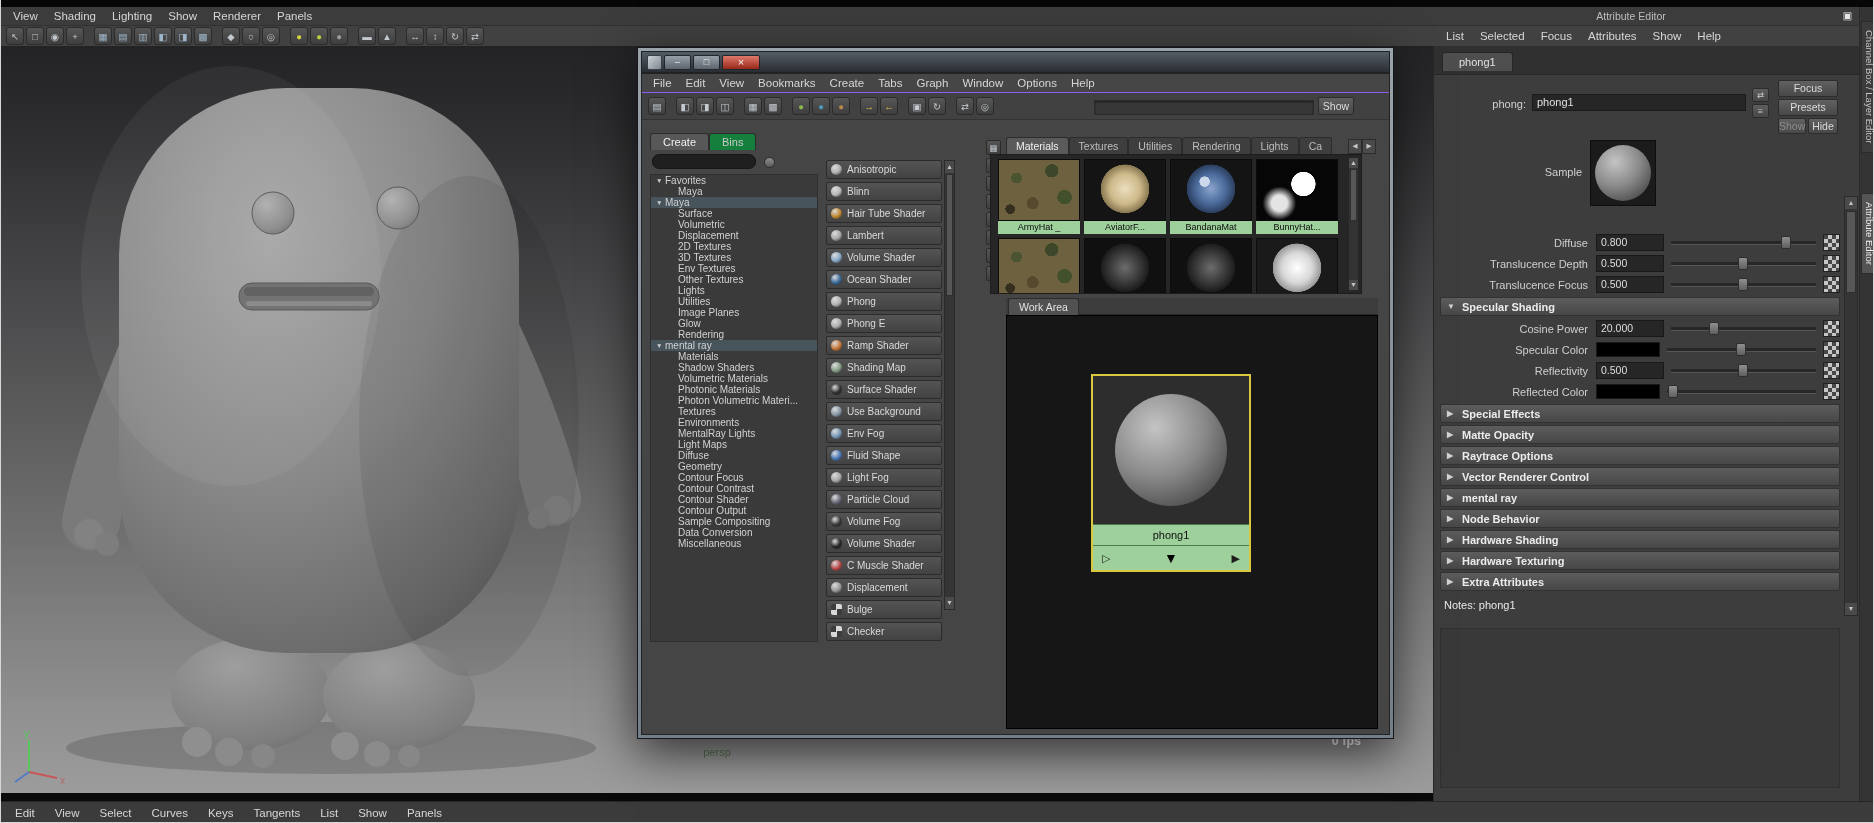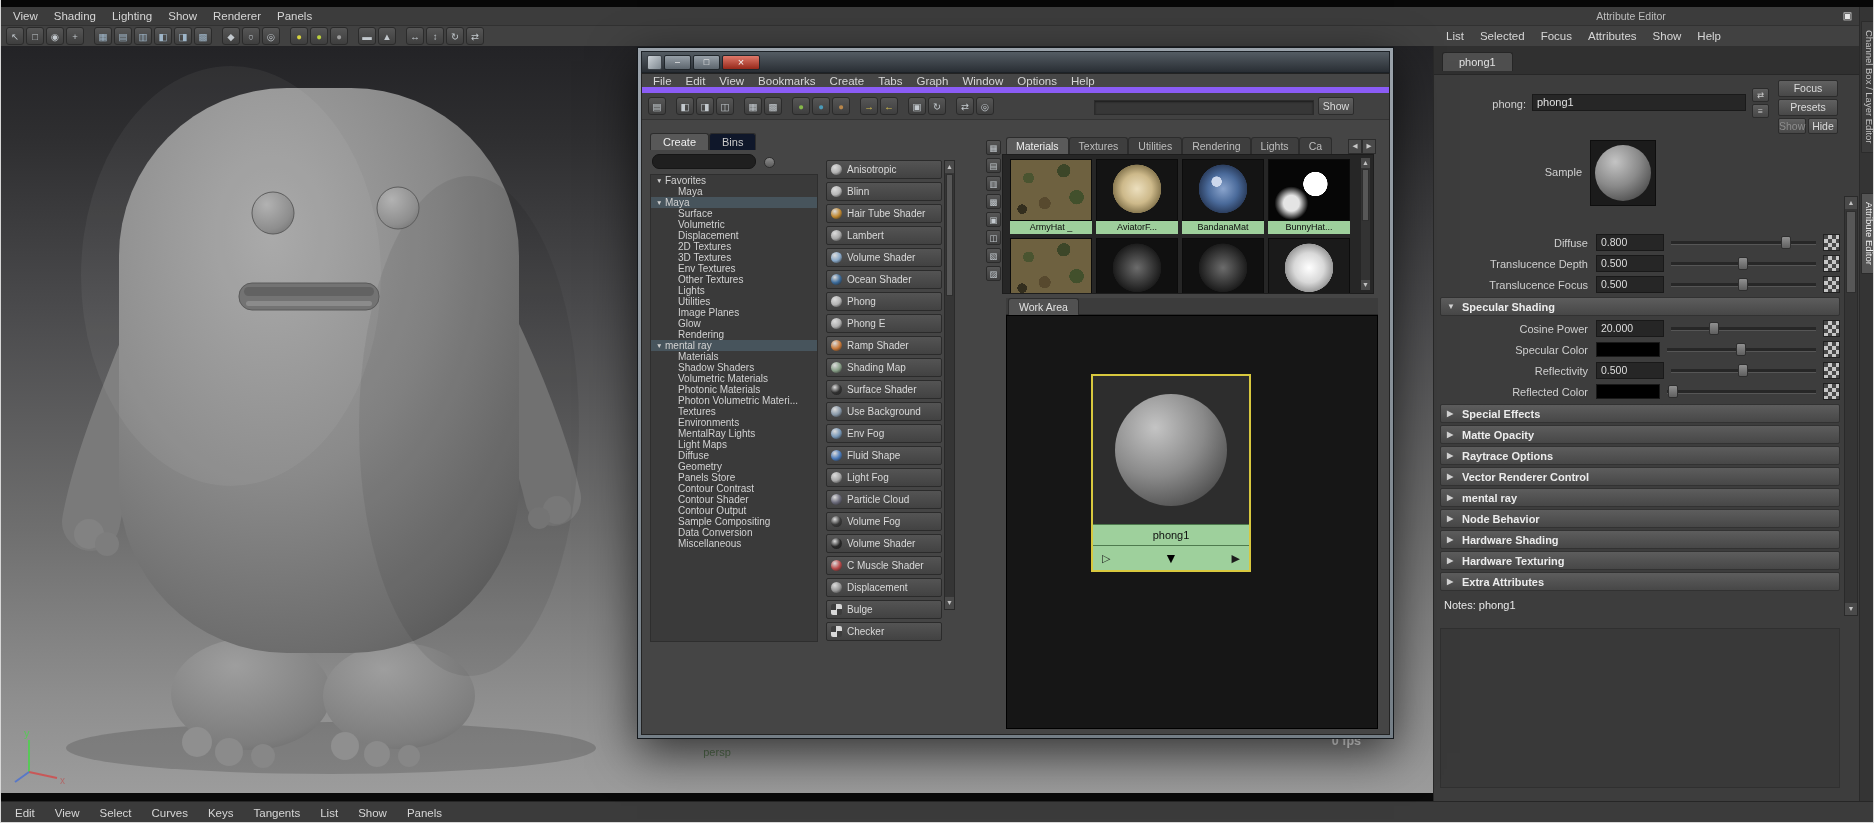--- a/index.html
+++ b/index.html
@@ -70,49 +70,49 @@
   .hs-window{position:absolute;left:636px;top:47px;width:757px;height:692px;z-index:5;box-sizing:border-box;
              background:linear-gradient(#9aa2aa,#747e86);border:1px solid #14181c;box-shadow:0 14px 44px rgba(0,0,0,.65);padding:3px;}
   .hs-titlebar{height:22px;display:flex;align-items:center;background:linear-gradient(#545c63,#292e34);border:1px solid #1d2227;
                padding:0 5px;box-sizing:border-box;}
   .hs-win-icon{width:13px;height:13px;border-radius:2px;background:linear-gradient(135deg,#cdd3d8,#7e8890);border:1px solid #3a4046;}
   .hs-title{margin-left:6px;font-size:12px;color:#f2f2f2;flex:1 1 auto;}
   .win-btn{width:27px;height:15px;margin-left:2px;border:1px solid #20262b;border-radius:2px;background:linear-gradient(#97a0a8,#5c656d);
            color:#f2f2f2;font-size:9px;line-height:13px;text-align:center;box-sizing:border-box;}
   .win-btn.close{width:38px;background:linear-gradient(#e0796a,#96281a);font-size:11px;}
   .hs-content{position:relative;height:calc(100% - 22px);background:#454545;border:1px solid #232323;box-sizing:border-box;overflow:hidden;}
-  .hs-menubar{position:absolute;left:0;top:0;width:100%;height:19px;background:#464646;border-bottom:6px solid #8b5cf6;display:flex;align-items:center;padding-left:4px;box-sizing:border-box;}
+  .hs-menubar{position:absolute;left:0;top:0;width:100%;height:19px;background:#464646;border-bottom:1px solid #8b5cf6;display:flex;align-items:center;padding-left:4px;box-sizing:border-box;}
   .hs-menubar .menu-item{padding:0 7px;font-size:11.5px;}
   .hs-toolbar{position:absolute;left:0;top:19px;width:100%;height:27px;background:#414141;border-bottom:1px solid #333;display:flex;align-items:center;padding-left:5px;box-sizing:border-box;}
   .hs-status-field{position:absolute;left:452px;top:7px;width:218px;height:13px;background:#373737;border:1px solid #2b2b2b;box-shadow:inset 0 1px 2px rgba(0,0,0,.5);}
   .hs-show-btn{position:absolute;left:676px;top:4px;width:36px;height:18px;background:linear-gradient(#606060,#474747);border:1px solid #2c2c2c;
                border-radius:2px;color:#dcdcdc;font-size:10.5px;text-align:center;line-height:16px;box-sizing:border-box;}
   .hs-left{position:absolute;left:8px;top:58px;width:168px;height:512px;}
-  .hs-tab{display:inline-block;padding:2px 12px;font-size:11px;color:#c9c9c9;background:#0f172a;border:1px solid #2c2c2c;border-bottom:none;border-radius:3px 3px 0 0;}
+  .hs-tab{display:inline-block;padding:2px 12px;font-size:11px;color:#c9c9c9;background:#15803d;border:1px solid #2c2c2c;border-bottom:none;border-radius:3px 3px 0 0;}
   .hs-tab.active{background:#585858;color:#efefef;}
   .hs-search{position:absolute;left:2px;top:22px;width:102px;height:13px;background:#1f1f1f;border:1px solid #161616;border-radius:7px;}
   .search-knob{position:absolute;left:114px;top:25px;width:9px;height:9px;border-radius:50%;background:linear-gradient(#8d8d8d,#5a5a5a);border:1px solid #2e2e2e;}
   .hs-tree{position:absolute;left:0;top:42px;width:168px;height:468px;background:#3a3a3a;border:1px solid #2e2e2e;overflow:hidden;box-sizing:border-box;}
   .tree-row{display:flex;align-items:center;height:11px;font-size:10px;color:#d2d2d2;white-space:nowrap;overflow:hidden;}
   .tree-row.selected{background:#47545c;}
   .tree-arrow{width:9px;flex:0 0 9px;font-size:6.5px;color:#cdcdcd;}
   .hs-shaders{position:absolute;left:184px;top:86px;width:116px;height:450px;}
   .shader-btn{display:flex;align-items:center;gap:5px;height:17px;margin:0 0 3px 0;padding:0 4px;background:linear-gradient(#545454,#424242);
               border:1px solid #2b2b2b;border-radius:2px;font-size:10px;color:#dadada;white-space:nowrap;overflow:hidden;}
   .shader-icon{width:11px;height:11px;border-radius:50%;flex:0 0 11px;}
   .shader-icon.checker{border-radius:2px;background:conic-gradient(#d8d8d8 25%, #3c3c3c 0 50%, #d8d8d8 0 75%, #3c3c3c 0);}
   .hs-shader-scroll{position:absolute;left:302px;top:86px;width:11px;height:450px;background:#353535;border:1px solid #2a2a2a;box-sizing:border-box;}
   .hs-display-strip{position:absolute;left:344px;top:66px;width:17px;display:flex;flex-direction:column;gap:3px;}
   .v-icon{width:15px;height:15px;border-radius:2px;background:linear-gradient(#565656,#3e3e3e);border:1px solid #2b2b2b;
           font-size:8.5px;color:#c3c9ce;display:flex;align-items:center;justify-content:center;box-sizing:border-box;}
   .hs-swatch-tabs{position:absolute;left:364px;top:63px;width:372px;height:17px;display:flex;align-items:flex-end;}
   .sw-tab{padding:2px 9px;font-size:10.5px;color:#bdbdbd;background:#3e3e3e;border:1px solid #2c2c2c;border-bottom:none;border-radius:3px 3px 0 0;white-space:nowrap;}
   .sw-tab.active{background:#5a5a5a;color:#efefef;}
   .tab-arrow{position:absolute;top:2px;width:12px;height:13px;background:#4a4a4a;border:1px solid #2c2c2c;font-size:6.5px;line-height:12px;text-align:center;color:#c8c8c8;}
-  .hs-swatch-grid{position:absolute;left:360px;top:80px;width:372px;height:140px;background:#262626;border:1px solid #1d1d1d;
+  .hs-swatch-grid{position:absolute;left:348px;top:80px;width:372px;height:140px;background:#262626;border:1px solid #1d1d1d;
                   box-sizing:border-box;overflow:hidden;display:flex;flex-wrap:wrap;align-content:flex-start;padding:4px 14px 0 5px;}
   .swatch{width:82px;margin:0 2px 4px 2px;}
   .swatch-thumb{height:60px;border:1px solid #0c0c0c;}
   .swatch-label{height:13px;line-height:13px;background:#9ed09c;color:#0c0c0c;font-size:9px;text-align:center;overflow:hidden;white-space:nowrap;}
   .t-camo{background:
       radial-gradient(circle 9px at 22% 30%, #4a5430 0 60%, transparent 61%),
       radial-gradient(circle 11px at 66% 18%, #3c4628 0 60%, transparent 61%),
       radial-gradient(circle 10px at 42% 72%, #57492e 0 60%, transparent 61%),
       radial-gradient(circle 12px at 82% 62%, #42502c 0 60%, transparent 61%),
       radial-gradient(circle 8px at 14% 82%, #332e1e 0 60%, transparent 61%),#6e6140;}
@@ -580,21 +580,21 @@
             <div class="tree-row" style="padding-left: 18px;">
               <span class="tree-arrow"></span>
               <span>Diffuse</span>
             </div>
             <div class="tree-row" style="padding-left: 18px;">
               <span class="tree-arrow"></span>
               <span>Geometry</span>
             </div>
             <div class="tree-row" style="padding-left: 18px;">
               <span class="tree-arrow"></span>
-              <span>Panels Store</span>
+              <span>Contour Focus</span>
             </div>
             <div class="tree-row" style="padding-left: 18px;">
               <span class="tree-arrow"></span>
               <span>Contour Contrast</span>
             </div>
             <div class="tree-row" style="padding-left: 18px;">
               <span class="tree-arrow"></span>
               <span>Contour Shader</span>
             </div>
             <div class="tree-row" style="padding-left: 18px;">

